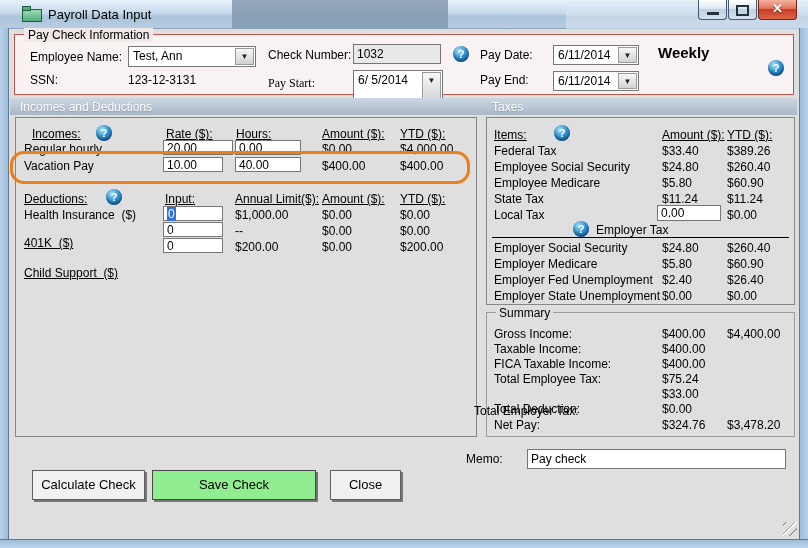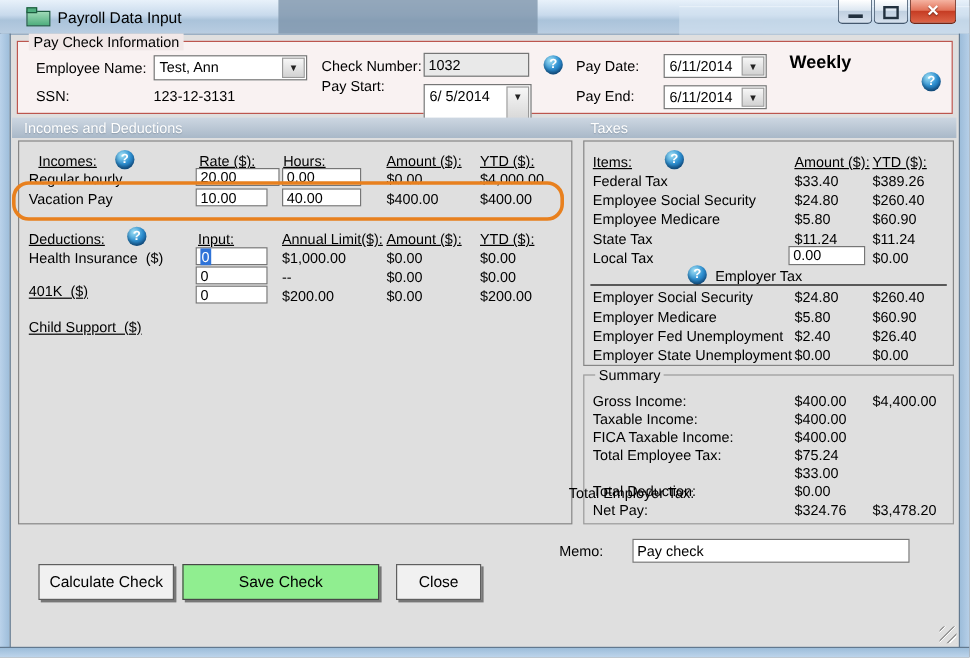--- a/index.html
+++ b/index.html
@@ -114,21 +114,21 @@
   <span class="t" style="left:480px;top:48px;">Pay Date:</span>
   <div class="combo" style="left:553px;top:45px;width:86px;height:20px;">
     <span class="cv">6/11/2014</span>
     <span class="cb">▼</span>
   </div>
   <span class="t b" style="left:658px;top:46px;font-size:15px;">Weekly</span>
   <span class="help" style="left:768px;top:60px;">?</span>
 
   <span class="t" style="left:30px;top:73px;">SSN:</span>
   <span class="t" style="left:128px;top:73px;">123-12-3131</span>
-  <span class="t" style="left:268px;top:65px;">Pay Start:</span>
+  <span class="t" style="left:268px;top:76px;font-family:Liberation Serif, serif;">Pay Start:</span>
   <div class="combo" style="left:353px;top:70px;width:90px;height:37px;">
     <span class="cv">6/ 5/2014</span>
     <span class="cb">▼</span>
   </div>
   <span class="t" style="left:480px;top:73px;">Pay End:</span>
   <div class="combo" style="left:553px;top:71px;width:86px;height:20px;">
     <span class="cv">6/11/2014</span>
     <span class="cb">▼</span>
   </div>
 
@@ -240,20 +240,20 @@
   <span class="t" style="left:662px;top:372px;">$75.24</span>
   <span class="t" style="left:474px;top:387px;margin-top:17px;">Total Employer Tax:</span>
   <span class="t" style="left:662px;top:387px;">$33.00</span>
   <span class="t" style="left:494px;top:402px;">Total Deduction:</span>
   <span class="t" style="left:662px;top:402px;">$0.00</span>
   <span class="t" style="left:494px;top:418px;">Net Pay:</span>
   <span class="t" style="left:662px;top:418px;">$324.76</span>
   <span class="t" style="left:727px;top:418px;">$3,478.20</span>
 
   <span class="t" style="left:466px;top:452px;">Memo:</span>
-  <input class="tbox" style="left: 527px; top: 449px; width: 231px; height: 20px;" value="Pay check">
+  <input class="tbox" style="left: 527px; top: 449px; width: 259px; height: 20px;" value="Pay check">
 
   <div class="btn green" style="left:152px;top:470px;width:164px;">Save Check</div>
   <div class="btn" style="left:32px;top:470px;width:113px;">Calculate Check</div>
   <div class="btn" style="left:330px;top:470px;width:71px;">Close</div>
 
   <div class="grip"></div>
 </div>
 
 </body></html>

